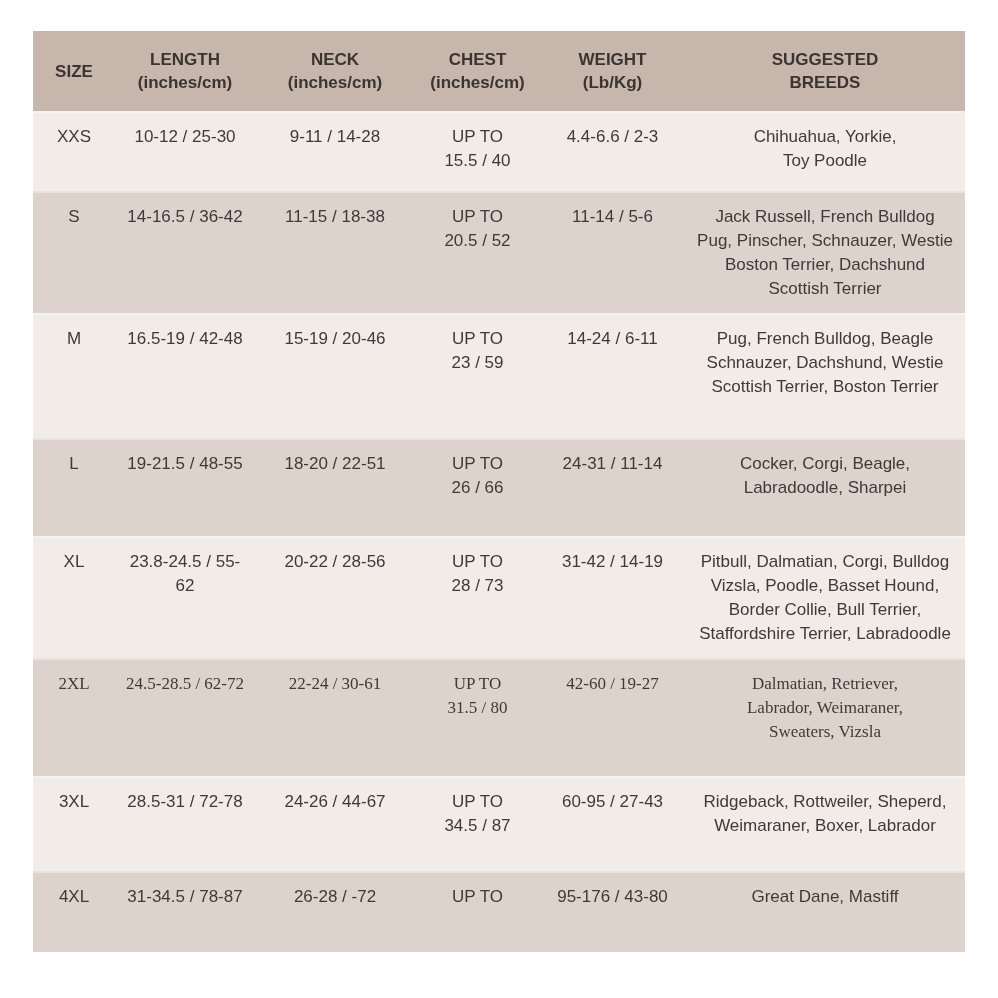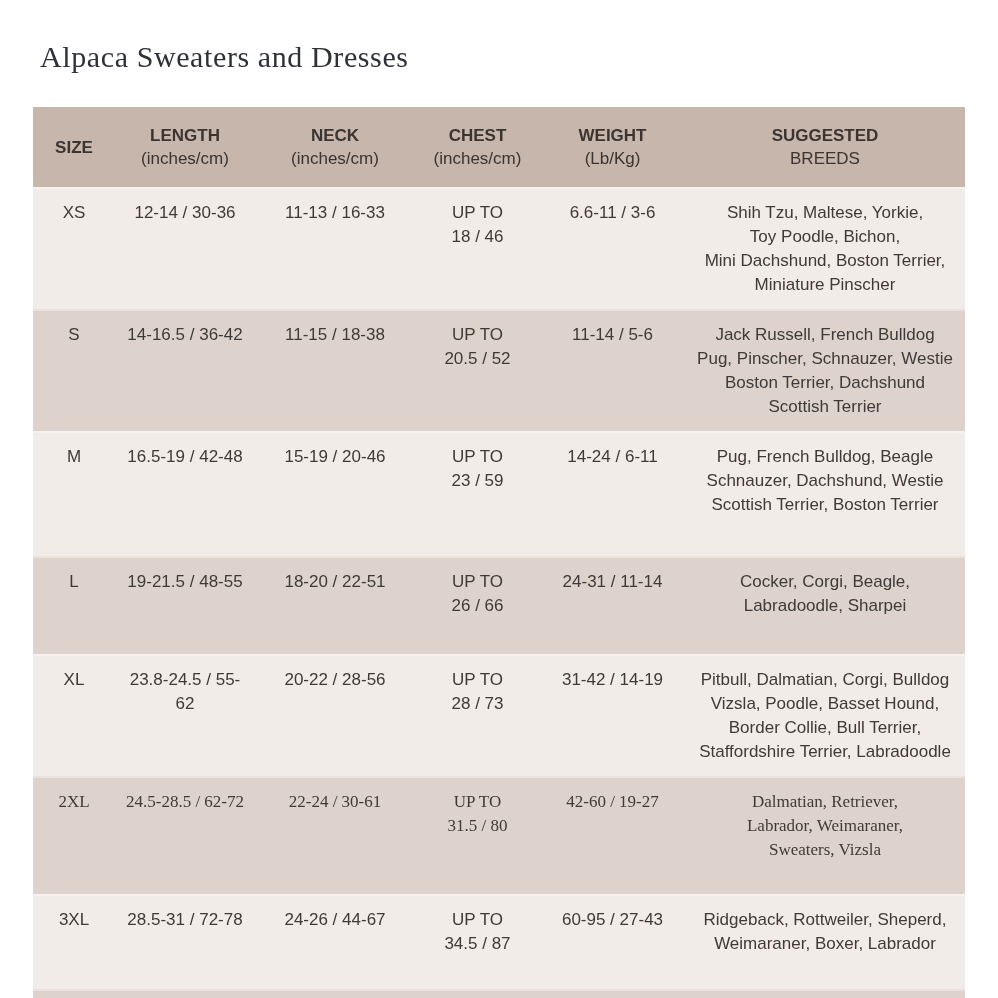--- a/index.html
+++ b/index.html
@@ -42,21 +42,21 @@
     background:var(--header-bg);
     height:80px;
     vertical-align:middle;
     text-align:center;
     font-size:17px;
     line-height:23px;
     font-weight:bold;
     color:#3b3430;
     padding:0 4px;
   }
-  thead th .sub{ display:block; font-weight:normal; }
+  thead th .sub{ display:block; font-weight:bold; }
   tbody td{
     text-align:center;
     vertical-align:top;
     padding:14px 8px 12px;
     font-size:17px;
     line-height:24px;
     white-space:pre-line;
     box-shadow:inset 0 2px 0 rgba(255,255,255,0.35);
   }
   tbody tr:nth-child(odd){ background:var(--row-light); }
@@ -68,21 +68,20 @@
   tbody tr:nth-child(5){ height:73px; }
   tbody tr:nth-child(6){ height:118px;font-family:Liberation Serif, serif; }
   tbody tr:nth-child(7){ height:95px;padding-left:12px; }
   tbody tr:nth-child(8){ height:81px;padding-left:27px; }
   tbody tr:nth-child(9){ height:110px; }
 </style>
 </head>
 <body>
 
 <main>
-  <h1>Alpaca Sweaters and Dresses</h1>
 
   <table>
     <colgroup>
       <col class="c-size">
         <col class="c-length">
         <col class="c-neck">
       <col class="c-chest">
         <col class="c-weight">
         <col class="c-breeds">
     </colgroup>
@@ -91,30 +90,28 @@
           <th><span>SIZE</span></th>
           <th><span>LENGTH</span><span class="sub">(inches/cm)</span></th>
           <th><span>NECK</span><span class="sub">(inches/cm)</span></th>
           <th><span>CHEST</span><span class="sub">(inches/cm)</span></th>
           <th><span>WEIGHT</span><span class="sub">(Lb/Kg)</span></th>
           <th><span>SUGGESTED</span><span class="sub">BREEDS</span></th>
         </tr>
     </thead>
     <tbody id="table-body">
         <tr>
-          <td>XS</td>
-          <td>12-14 / 30-36</td>
-          <td>11-13 / 16-33</td>
+          <td>XXS</td>
+          <td>10-12 / 25-30</td>
+          <td>9-11 / 14-28</td>
           <td>UP TO
-18 / 46</td>
-          <td>6.6-11 / 3-6</td>
-          <td>Shih Tzu, Maltese, Yorkie,
-Toy Poodle, Bichon,
-Mini Dachshund, Boston Terrier,
-Miniature Pinscher</td>
+15.5 / 40</td>
+          <td>4.4-6.6 / 2-3</td>
+          <td>Chihuahua, Yorkie,
+Toy Poodle</td>
         </tr>
         <tr>
           <td>S</td>
           <td>14-16.5 / 36-42</td>
           <td>11-15 / 18-38</td>
           <td>UP TO
 20.5 / 52</td>
           <td>11-14 / 5-6</td>
           <td>Jack Russell, French Bulldog
 Pug, Pinscher, Schnauzer, Westie

